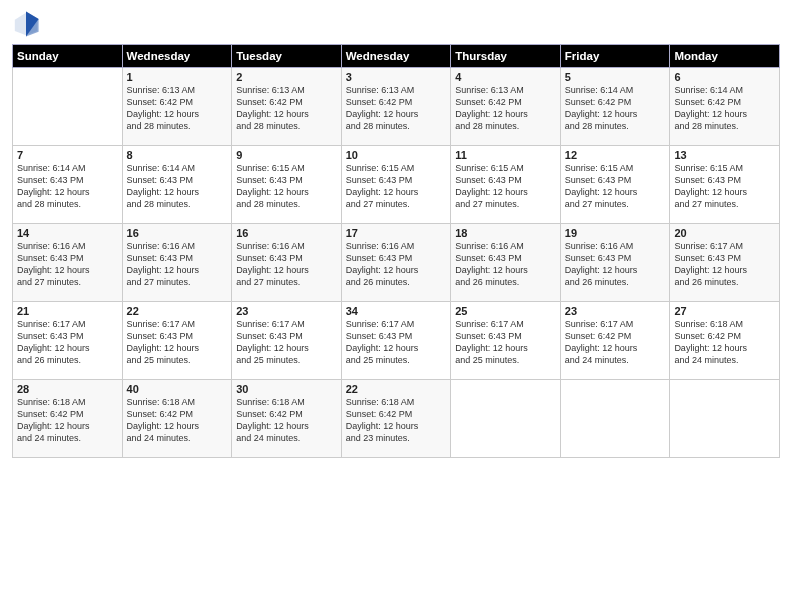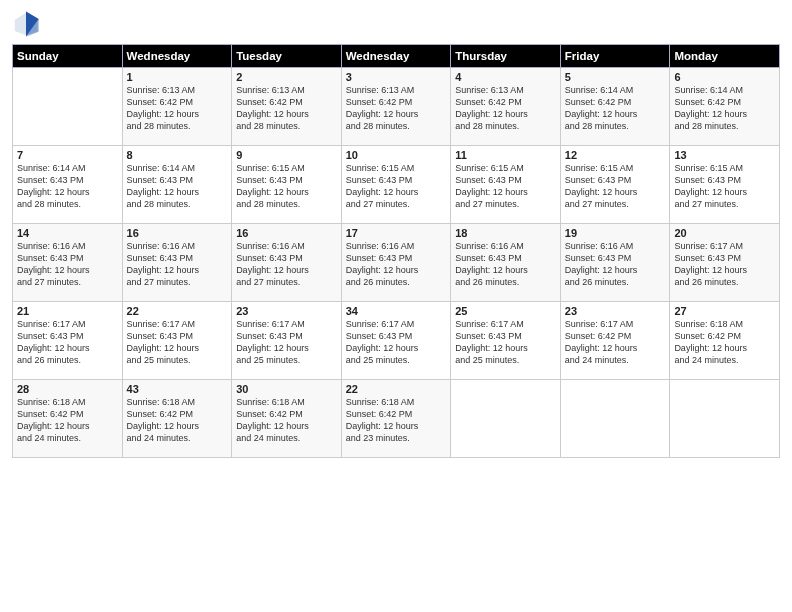--- a/index.html
+++ b/index.html
@@ -333,21 +333,21 @@
         </tr>
         <tr>
           <td>
             <span class="day-num">28</span>
             <div class="day-info" style="white-space: pre-line;">Sunrise: 6:18 AM
 Sunset: 6:42 PM
 Daylight: 12 hours
 and 24 minutes.</div>
           </td>
           <td>
-            <span class="day-num">43</span>
+            <span class="day-num">40</span>
             <div class="day-info" style="white-space: pre-line;">Sunrise: 6:18 AM
 Sunset: 6:42 PM
 Daylight: 12 hours
 and 24 minutes.</div>
           </td>
           <td>
             <span class="day-num">30</span>
             <div class="day-info" style="white-space: pre-line;">Sunrise: 6:18 AM
 Sunset: 6:42 PM
 Daylight: 12 hours

